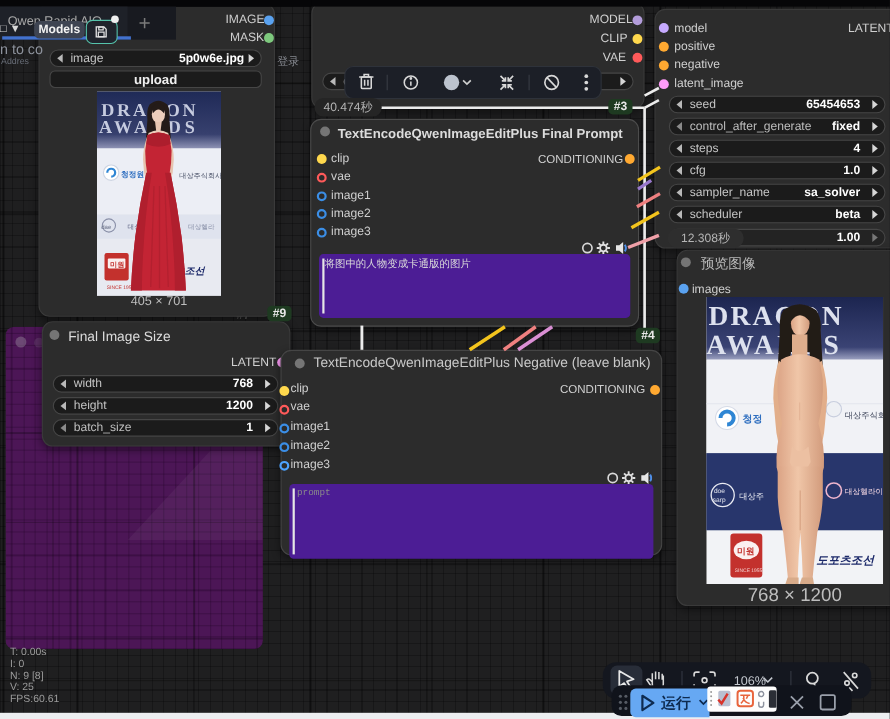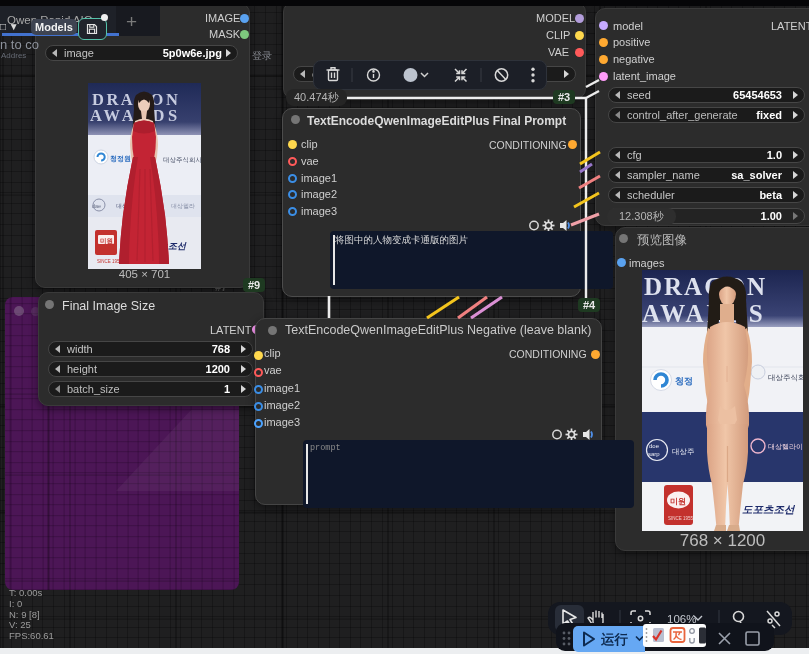--- a/index.html
+++ b/index.html
@@ -23,21 +23,21 @@
   .widget .wl{position:absolute;left:18px;top:1px;line-height:13px;}
   .widget .wv{position:absolute;right:22px;top:1px;line-height:13px;color:#fff;font-weight:bold;}
   .arrL{position:absolute;left:6px;top:3px;width:0;height:0;
     border-top:4px solid transparent;border-bottom:4px solid transparent;border-right:5.5px solid #b9b9b9;}
   .arrR{position:absolute;right:6px;top:3px;width:0;height:0;
     border-top:4px solid transparent;border-bottom:4px solid transparent;border-left:5.5px solid #d6d6d6;}
   .badge{position:absolute;background:#161a16;color:#e8e8e8;font-size:11px;font-weight:bold;
     padding:1px 5px;border-radius:4px;z-index:3;}
   .timebadge{position:absolute;background:#252525;color:#b5b5b5;font-size:11px;
     padding:1px 8px;border-radius:8px;z-index:3;}
-  .ta{position:absolute;background:#0f172a;border-radius:4px;margin-left:40px;}
+  .ta{position:absolute;background:#4c1d95;border-radius:4px;}
   .ta .cursorline{position:absolute;left:3px;top:4px;bottom:4px;width:2px;background:#e6e6e6;}
   #purple{position:absolute;left:5px;top:297px;width:234px;height:293px;border-radius:8px;
     background-color:#4c1656;
     background-image:
       repeating-linear-gradient(90deg, rgba(0,0,0,.32) 0 1.5px, transparent 1.5px 106px),
       repeating-linear-gradient(0deg, rgba(0,0,0,.25) 0 1.5px, transparent 1.5px 106px),
       repeating-linear-gradient(90deg, rgba(25,0,30,.30) 0 1px, transparent 1px 10.6px),
       repeating-linear-gradient(0deg, rgba(25,0,30,.30) 0 1px, transparent 1px 10.6px);
     background-position:64.5px 0, 0 97.6px, 5.6px 0, 0 0.2px;overflow:hidden;}
   #purpleshine{position:absolute;inset:0;
@@ -77,20 +77,23 @@
   <div class="node" id="loadimg" style="left:35px;top:3px;width:215px;height:285px;"></div>
   <div class="plabel" style="left:205px;top:12px;font-size:11px;">IMAGE</div>
   <div class="port" style="left:240px;top:14px;background:#5aa2f0;"></div>
   <div class="plabel" style="left:209px;top:28px;font-size:11px;">MASK</div>
   <div class="port" style="left:240px;top:30px;background:#7ec97e;"></div>
   <div class="widget" style="left:45px;top:45px;width:193px;">
     <div class="arrL"></div>
       <div class="wl">image</div>
     <div class="wv" style="right:15px;">5p0w6e.jpg</div>
     <div class="arrR"></div>
+  </div>
+  <div class="widget" style="left:45px;top:64px;width:193px;border-radius:5px;">
+    <div style="text-align:center;color:#efefef;font-weight:bold;font-size:12px;line-height:14px;">upload</div>
   </div>
   <div id="img1box" style="position:absolute;left:88px;top:83px;width:113px;height:186px;overflow:hidden;">
   <svg width="113" height="186" viewBox="0 0 113 186">
     <defs>
       <linearGradient id="bd1" x1="0" y1="0" x2="0" y2="1">
         <stop offset="0" stop-color="#1f2a57"></stop>
             <stop offset="0.75" stop-color="#37406e"></stop>
             <stop offset="1" stop-color="#8f93b5"></stop>
       </linearGradient>
     </defs>
@@ -225,20 +228,26 @@
       <div class="wl">seed</div>
       <div class="wv">65454653</div>
       <div class="arrR"></div>
     </div>
   <div class="widget" style="left:608px;top:107px;width:197px;">
     <div class="arrL" style="border-right-color:#8a8a8a;"></div>
       <div class="wl" style="color:#bdbdbd;">control_after_generate</div>
       <div class="wv">fixed</div>
       <div class="arrR"></div>
     </div>
+  <div class="widget" style="left:608px;top:127px;width:197px;">
+    <div class="arrL"></div>
+      <div class="wl">steps</div>
+      <div class="wv">4</div>
+      <div class="arrR"></div>
+    </div>
   <div class="widget" style="left:608px;top:147px;width:197px;">
     <div class="arrL"></div>
       <div class="wl">cfg</div>
       <div class="wv">1.0</div>
       <div class="arrR"></div>
     </div>
   <div class="widget" style="left:608px;top:187px;width:197px;">
     <div class="arrL"></div>
       <div class="wl">scheduler</div>
       <div class="wv">beta</div>

